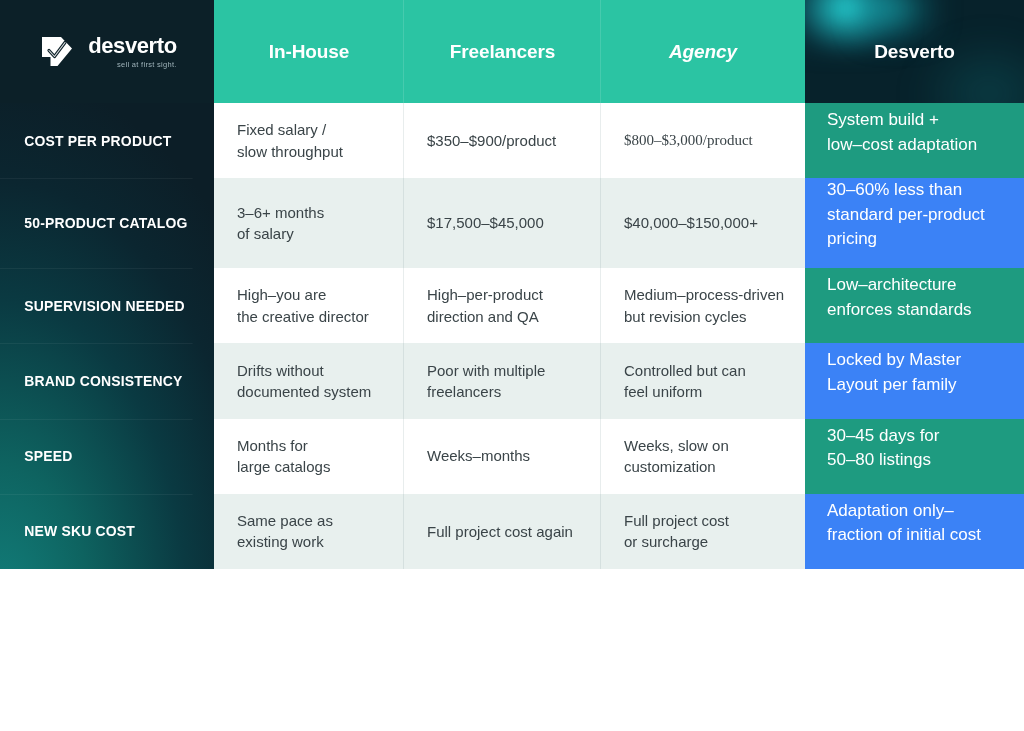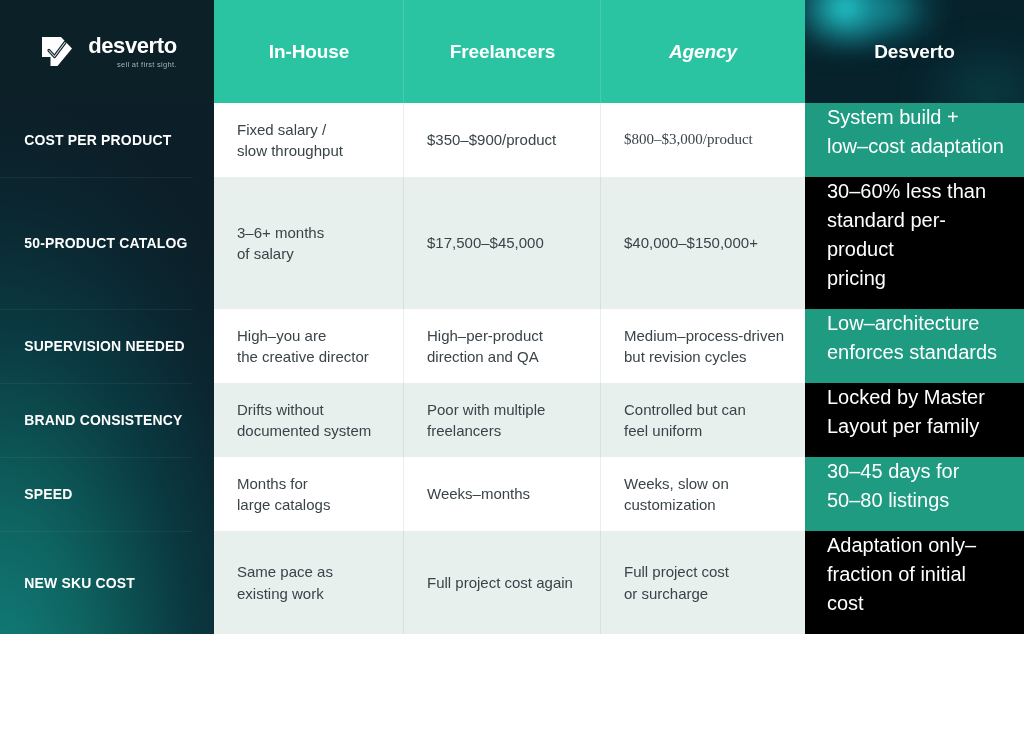--- a/index.html
+++ b/index.html
@@ -123,25 +123,25 @@
     width:1px; background:rgba(120,150,150,0.17);
   }
   .cell.no-div::after { display:none; }
   .cell .ct { display:block; }
 
   
   .cell-d {
     grid-column:5;
     display:flex; align-items:center;
     padding:0 16px 16px 22px;
-    font-size:20px; line-height:1.45;
+    font-size:17px; line-height:1.45;
     color:#ffffff;
   }
   .cell-d.d-dark  { background:#1E9B80; }
-  .cell-d.d-light { background:#000000; }
+  .cell-d.d-light { background:#3b82f6; }
   .cell-d .ct { display:block; }
 </style>
 </head>
 <body>
 
 <div class="table">
 
   <div class="label-bg"></div>
 
   <div class="label-col-head" style="z-index:2;">

